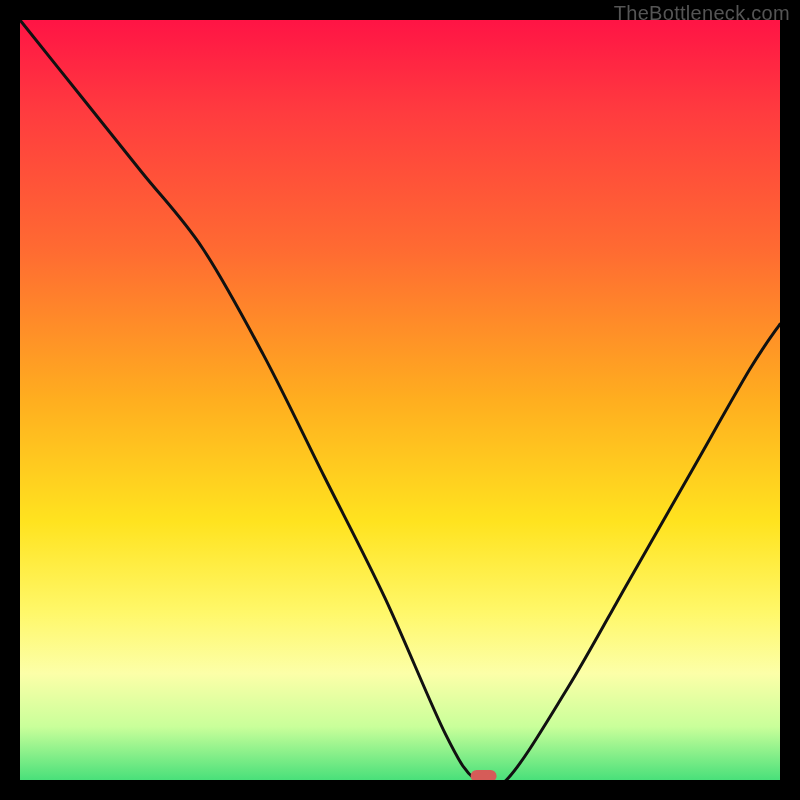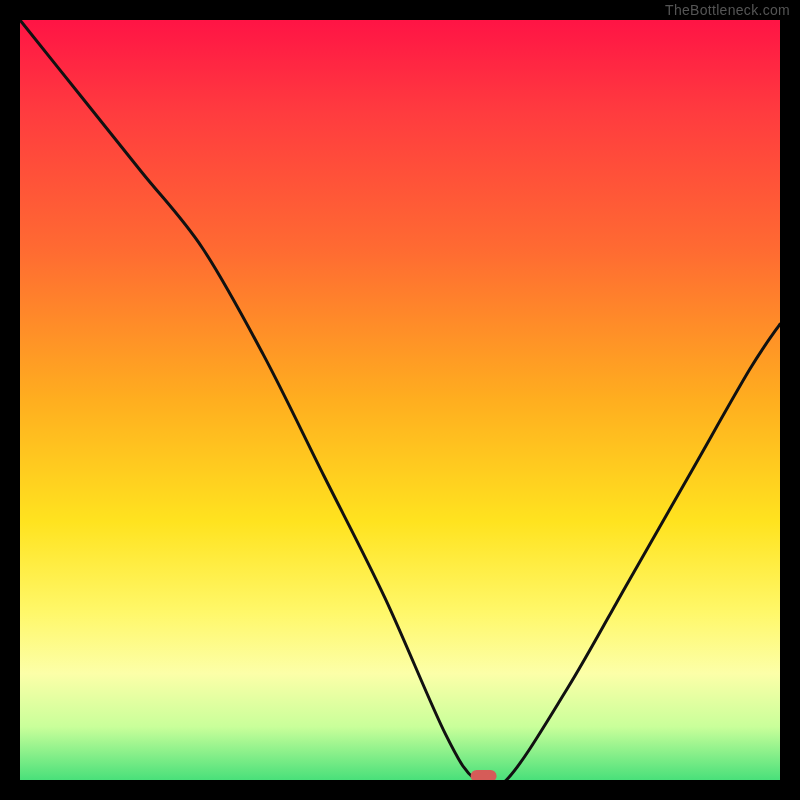--- a/index.html
+++ b/index.html
@@ -15,21 +15,21 @@
     position: relative;
     width: 800px;
     height: 800px;
     background: #000;
   }
   .watermark {
     position: absolute;
     top: 2px;
     right: 10px;
     color: #555;
-    font-size: 14px;
+    font-size: 20px;
     font-weight: 400;
     letter-spacing: 0.3px;
     z-index: 50;
     user-select: none;
   }
   .plot-area {
     position: absolute;
     left: 20px;
     top: 20px;
     width: 760px;

